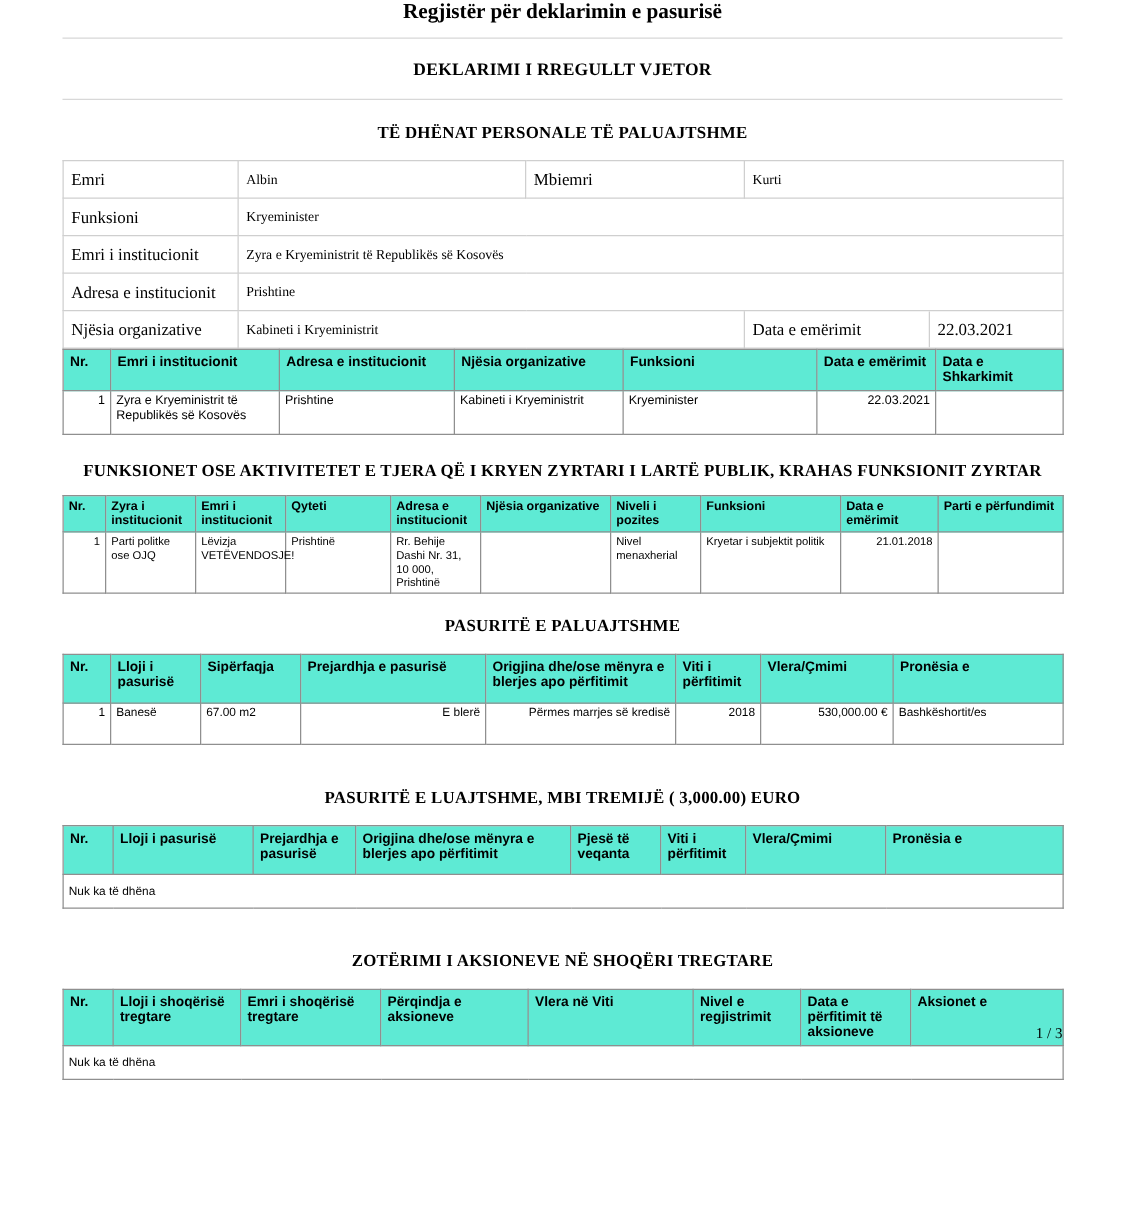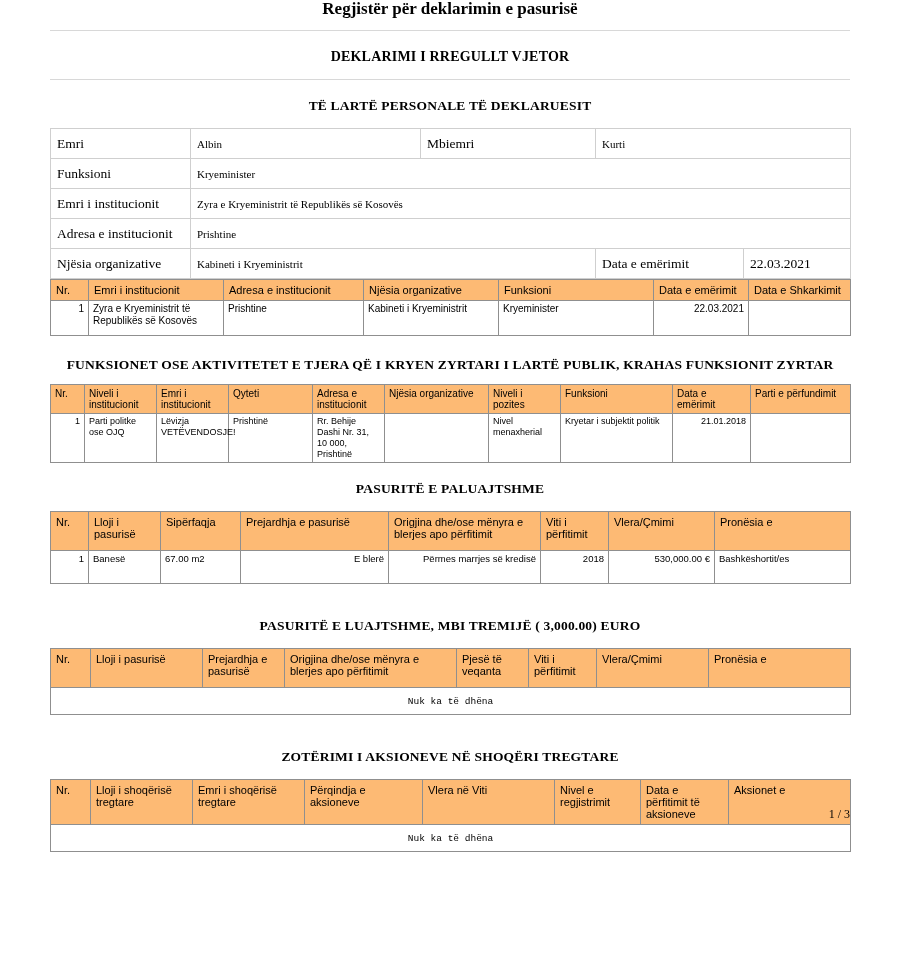--- a/index.html
+++ b/index.html
@@ -73,46 +73,45 @@
   table.personal td.value {
     font-size: 11px;
   }
 
   
   table.grid {
     font-size: 10px;
     font-family: "Liberation Sans", sans-serif;
   }
   table.grid th {
-    background: #fdba74;
+    background: #5eead4;
     border: 1px solid #8f8f8f;
-    font-weight: normal;
+    font-weight: bold;
     text-align: left;
     vertical-align: top;
     padding: 3px 4px;
     font-size: 10px;
     line-height: 11px;
   }
   table.grid td {
     border: 1px solid #8f8f8f;
     vertical-align: top;
     padding: 2px 4px;
     font-size: 9px;
     line-height: 11px;
     height: 28px;
   }
   table.grid td.num {
     text-align: right;
   }
   table.grid td.empty-row {
-    text-align: center;
     font-size: 10px;
     height: 22px;
     vertical-align: middle;
-    font-family: Liberation Mono, monospace;
+    font-family: Liberation Sans, sans-serif;
   }
 
   
   table.grid.big th {
     font-size: 11px;
     line-height: 12px;
     padding: 4px 5px;
     height: 30px;
   }
   table.grid.big td {
@@ -143,21 +142,21 @@
 <body>
 
 <div class="page">
 
   <div class="doc-title">Regjistër për deklarimin e pasurisë</div>
   <hr class="rule">
 
   <div class="section-head big">DEKLARIMI I RREGULLT VJETOR</div>
   <hr class="rule">
 
-  <div class="section-head">TË LARTË PERSONALE TË DEKLARUESIT</div>
+  <div class="section-head">TË DHËNAT PERSONALE TË PALUAJTSHME</div>
   <table class="personal">
     <colgroup>
       <col style="width:140px">
       <col style="width:230px">
       <col style="width:175px">
       <col style="width:255px">
     </colgroup>
     <tbody>
       <tr>
         <td class="label">Emri</td>
@@ -238,21 +237,21 @@
       <col style="width:72px">
       <col style="width:104px">
       <col style="width:72px">
       <col style="width:112px">
       <col style="width:78px">
       <col style="width:100px">
     </colgroup>
     <thead>
       <tr>
         <th>Nr.</th>
-        <th>Niveli i institucionit</th>
+        <th>Zyra i institucionit</th>
         <th>Emri i institucionit</th>
         <th>Qyteti</th>
         <th>Adresa e institucionit</th>
         <th>Njësia organizative</th>
         <th>Niveli i pozites</th>
         <th>Funksioni</th>
         <th>Data e emërimit</th>
         <th>Parti e përfundimit</th>
       </tr>
     </thead>

